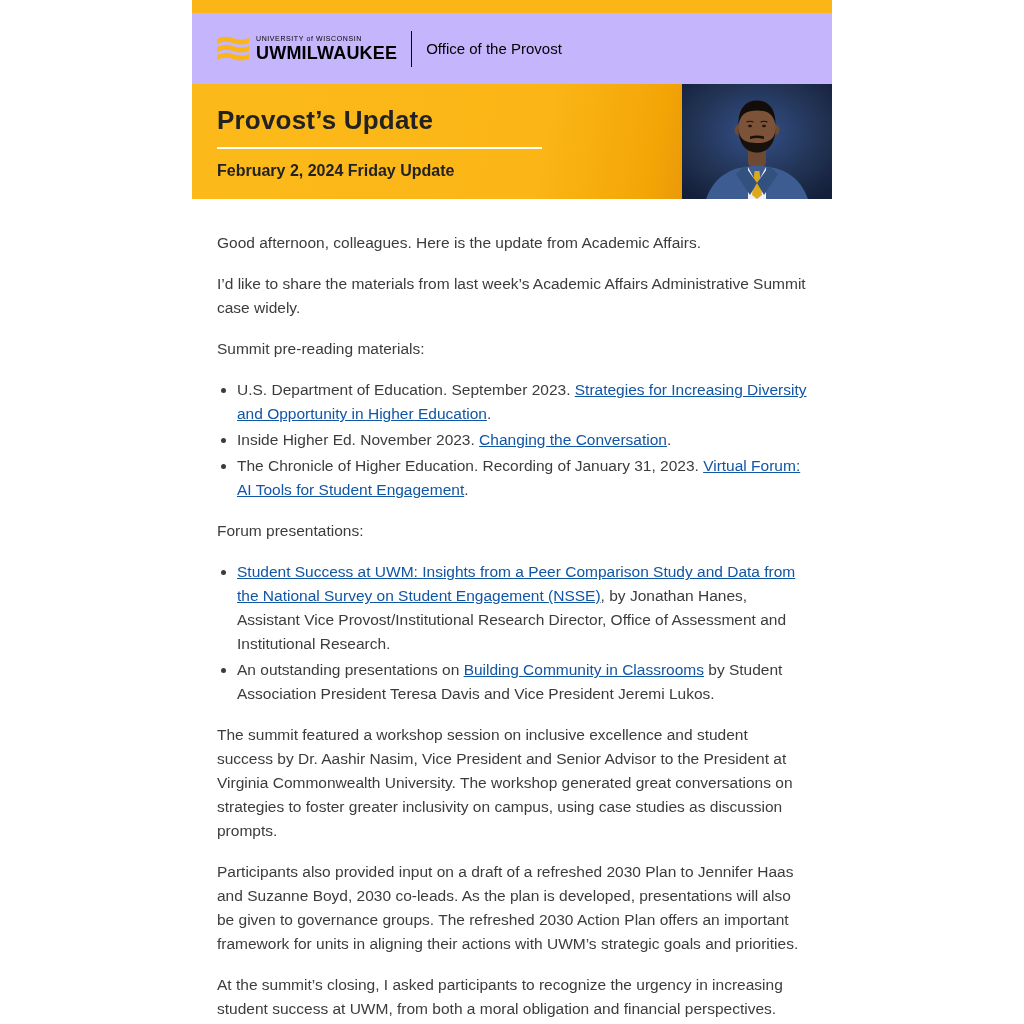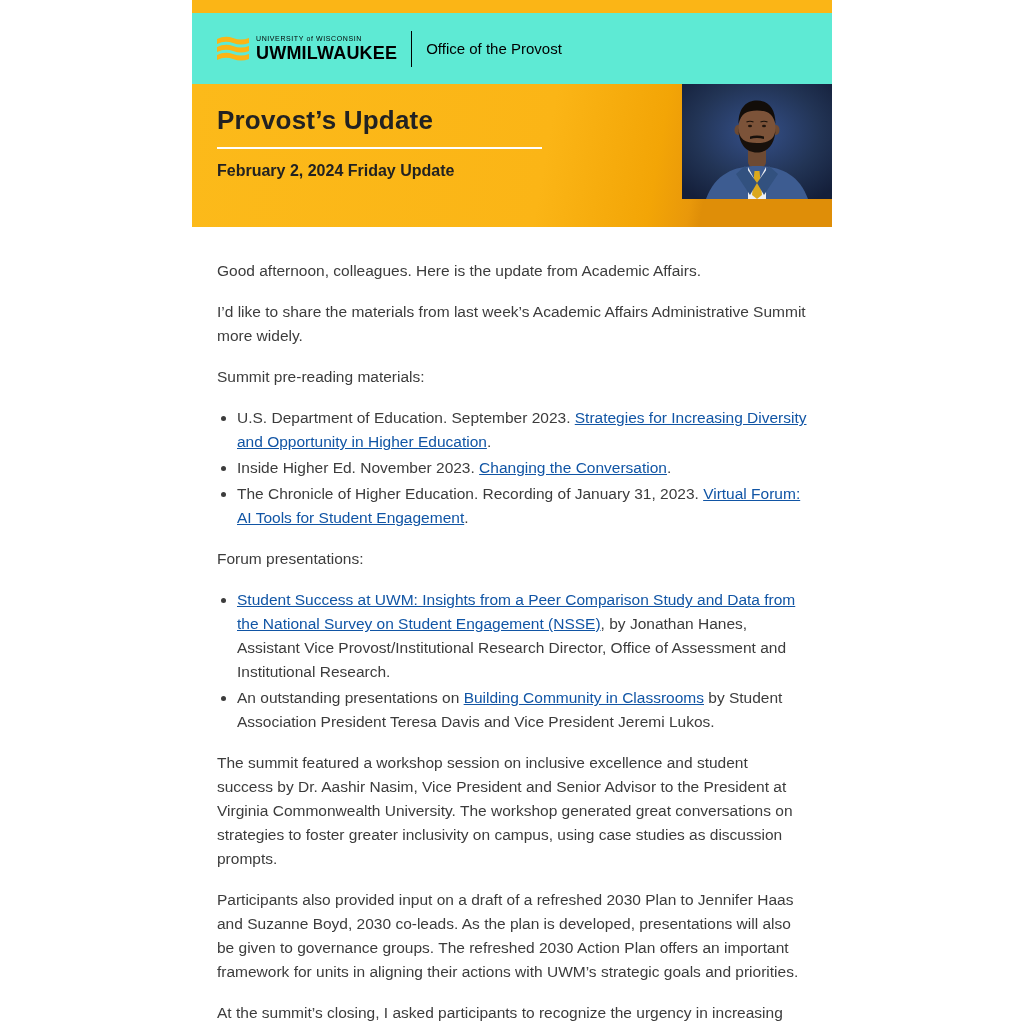--- a/index.html
+++ b/index.html
@@ -3,31 +3,31 @@
 <meta charset="utf-8">
 <style>
   * { margin:0; padding:0; box-sizing:border-box; }
   html,body { background:#ffffff; }
   body { font-family:"Liberation Sans", sans-serif; }
   .page { width:1024px; height:1024px; margin:0 auto; background:#ffffff; overflow:hidden; }
   .email { width:640px; margin:0 auto; background:#ffffff; }
 
   .top-bar { height:13px; background:#fbb516; }
 
-  .header { background:#5eead4; height:71px; display:flex; align-items:center; padding:0 25px; }
+  .header { background:#c4b5fd; height:71px; display:flex; align-items:center; padding:0 25px; }
   .logo { display:flex; align-items:center; cursor:pointer; }
   .logo-mark { margin-right:7px; display:block; }
   .logo-text { line-height:1; }
   .logo-tagline { font-size:7px; letter-spacing:0.6px; color:#000; font-weight:400; margin-bottom:2px; white-space:nowrap; }
   .logo-main { font-size:18px; font-weight:800; color:#000; letter-spacing:0.2px; white-space:nowrap; }
   .logo-main .uw { font-weight:800; }
   .header-divider { width:1px; height:36px; background:#000; margin:0 14px; }
   .office-label { font-size:15px; font-weight:400; color:#000; }
 
-  .banner { position:relative; height:143px;
+  .banner { position:relative; height:115px;
     background:linear-gradient(100deg,#fcba1a 0%, #fbb516 55%, #f3a506 72%, #e9980a 78%, #df8e08 80%);
     overflow:hidden; }
   .banner-inner { position:relative; z-index:2; padding:21px 0 0 25px; }
   .banner-title { font-size:26px; font-weight:700; color:#222222; letter-spacing:0.2px; }
   .banner-rule { width:325px; height:2px; background:#ffffff; margin:11px 0 13px; }
   .banner-subtitle { font-size:16px; font-weight:700; color:#222222; }
   .banner-photo { position:absolute; right:0; top:0; width:150px; height:115px; z-index:3; display:block; }
 
   .body-content { padding:32px 25px 8px; color:#3c3c3c; font-size:15.5px; line-height:1.55; }
   .body-content p { margin:0 0 17px; }
@@ -89,21 +89,21 @@
         <ellipse cx="68" cy="42" rx="2" ry="1.3" fill="#20150d"></ellipse>
         <ellipse cx="82" cy="42" rx="2" ry="1.3" fill="#20150d"></ellipse>
         <path d="M64.5,38 Q68,36.5 71.5,38" stroke="#1a110a" stroke-width="1.2" fill="none"></path>
         <path d="M78.5,38 Q82,36.5 85.5,38" stroke="#1a110a" stroke-width="1.2" fill="none"></path>
       </svg>
     </div>
 
     <div class="body-content">
 
       <p>Good afternoon, colleagues. Here is the update from Academic Affairs.</p>
-      <p>I’d like to share the materials from last week’s Academic Affairs Administrative Summit more widely.</p>
+      <p>I’d like to share the materials from last week’s Academic Affairs Administrative Summit case widely.</p>
 
       <p>Summit pre-reading materials:</p>
 
       <ul>
         <li><span>U.S. Department of Education. September 2023. </span><a class="body-link">Strategies for Increasing Diversity and Opportunity in Higher Education</a><span>.</span></li>
         <li><span>Inside Higher Ed. November 2023. </span><a class="body-link">Changing the Conversation</a><span>.</span></li>
         <li><span>The Chronicle of Higher Education. Recording of January 31, 2023. </span><a class="body-link">Virtual Forum: AI Tools for Student Engagement</a><span>.</span></li>
       </ul>
 
       <p>Forum presentations:</p>

